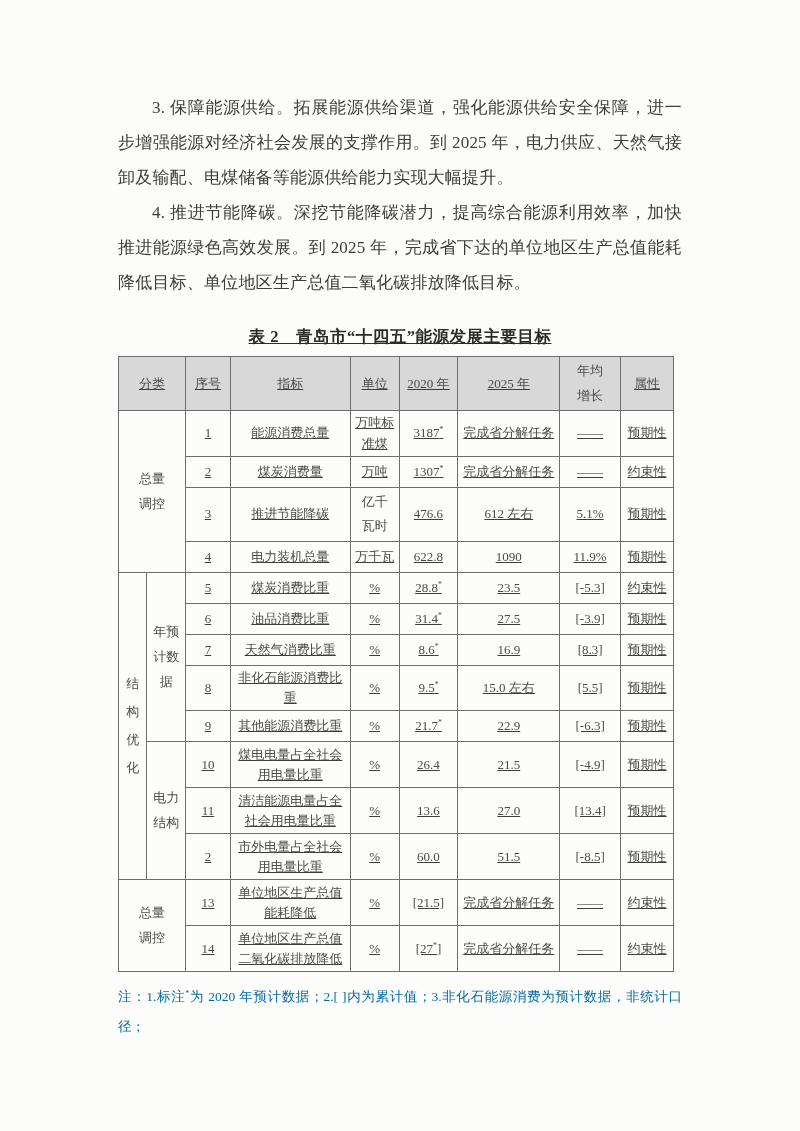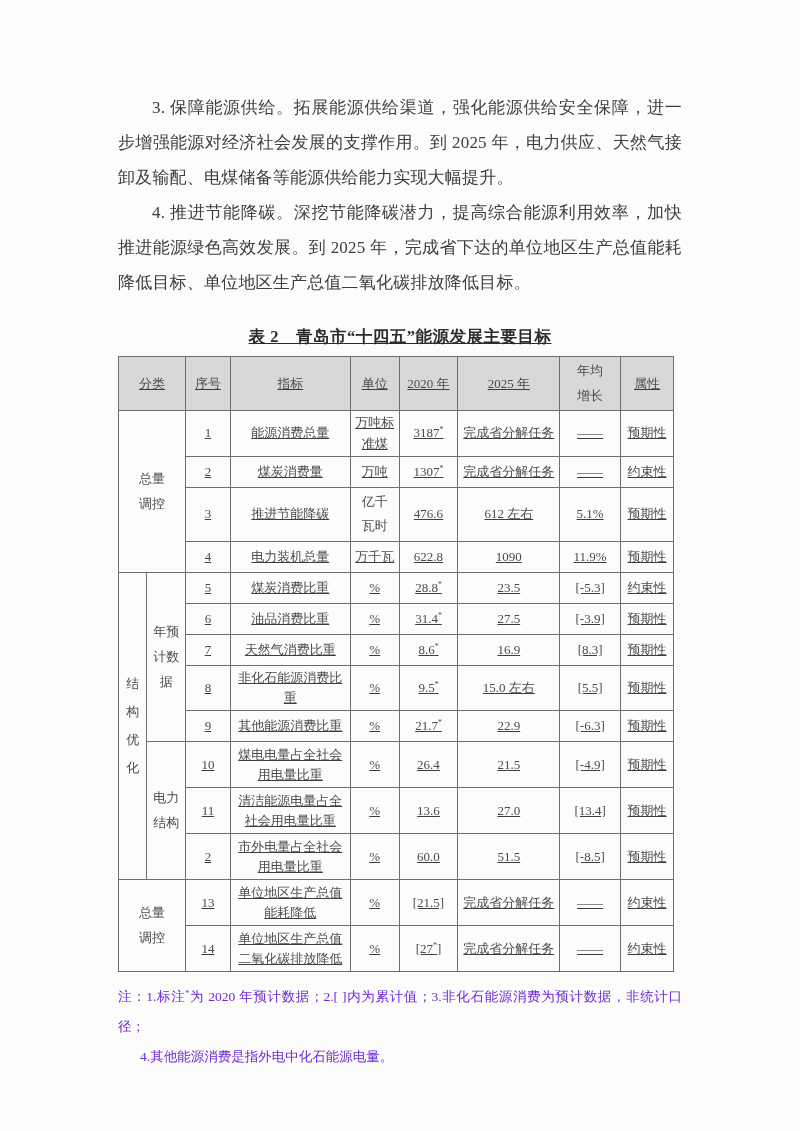--- a/index.html
+++ b/index.html
@@ -69,21 +69,21 @@
     display: inline-block;
     width: 1.15em;
     word-break: break-all;
     line-height: 2.15;
   }
   sup { font-size: 60%; vertical-align: super; line-height: 0; }
   .notes {
     margin-top: 10px;
     font-size: 13.5px;
     line-height: 30px;
-    color: #6d28d9;
+    color: #0369a1;
     text-align: justify;
   }
   .note-line-2 { padding-left: 22px; }
 </style>
 </head>
 <body>
 
 <div class="page">
   <div class="content">
 
@@ -249,17 +249,16 @@
           <td>[27<sup>*</sup>]</td>
           <td>完成省分解任务</td>
           <td>——</td>
           <td>约束性</td>
         </tr>
       </tbody>
     </table>
 
     <div class="notes">
       <div class="note-line-1">注：1.标注<sup>*</sup>为 2020 年预计数据；2.[ ]内为累计值；3.非化石能源消费为预计数据，非统计口径；</div>
-      <div class="note-line-2">4.其他能源消费是指外电中化石能源电量。</div>
     </div>
 
   </div>
 </div>
 
 </body></html>

